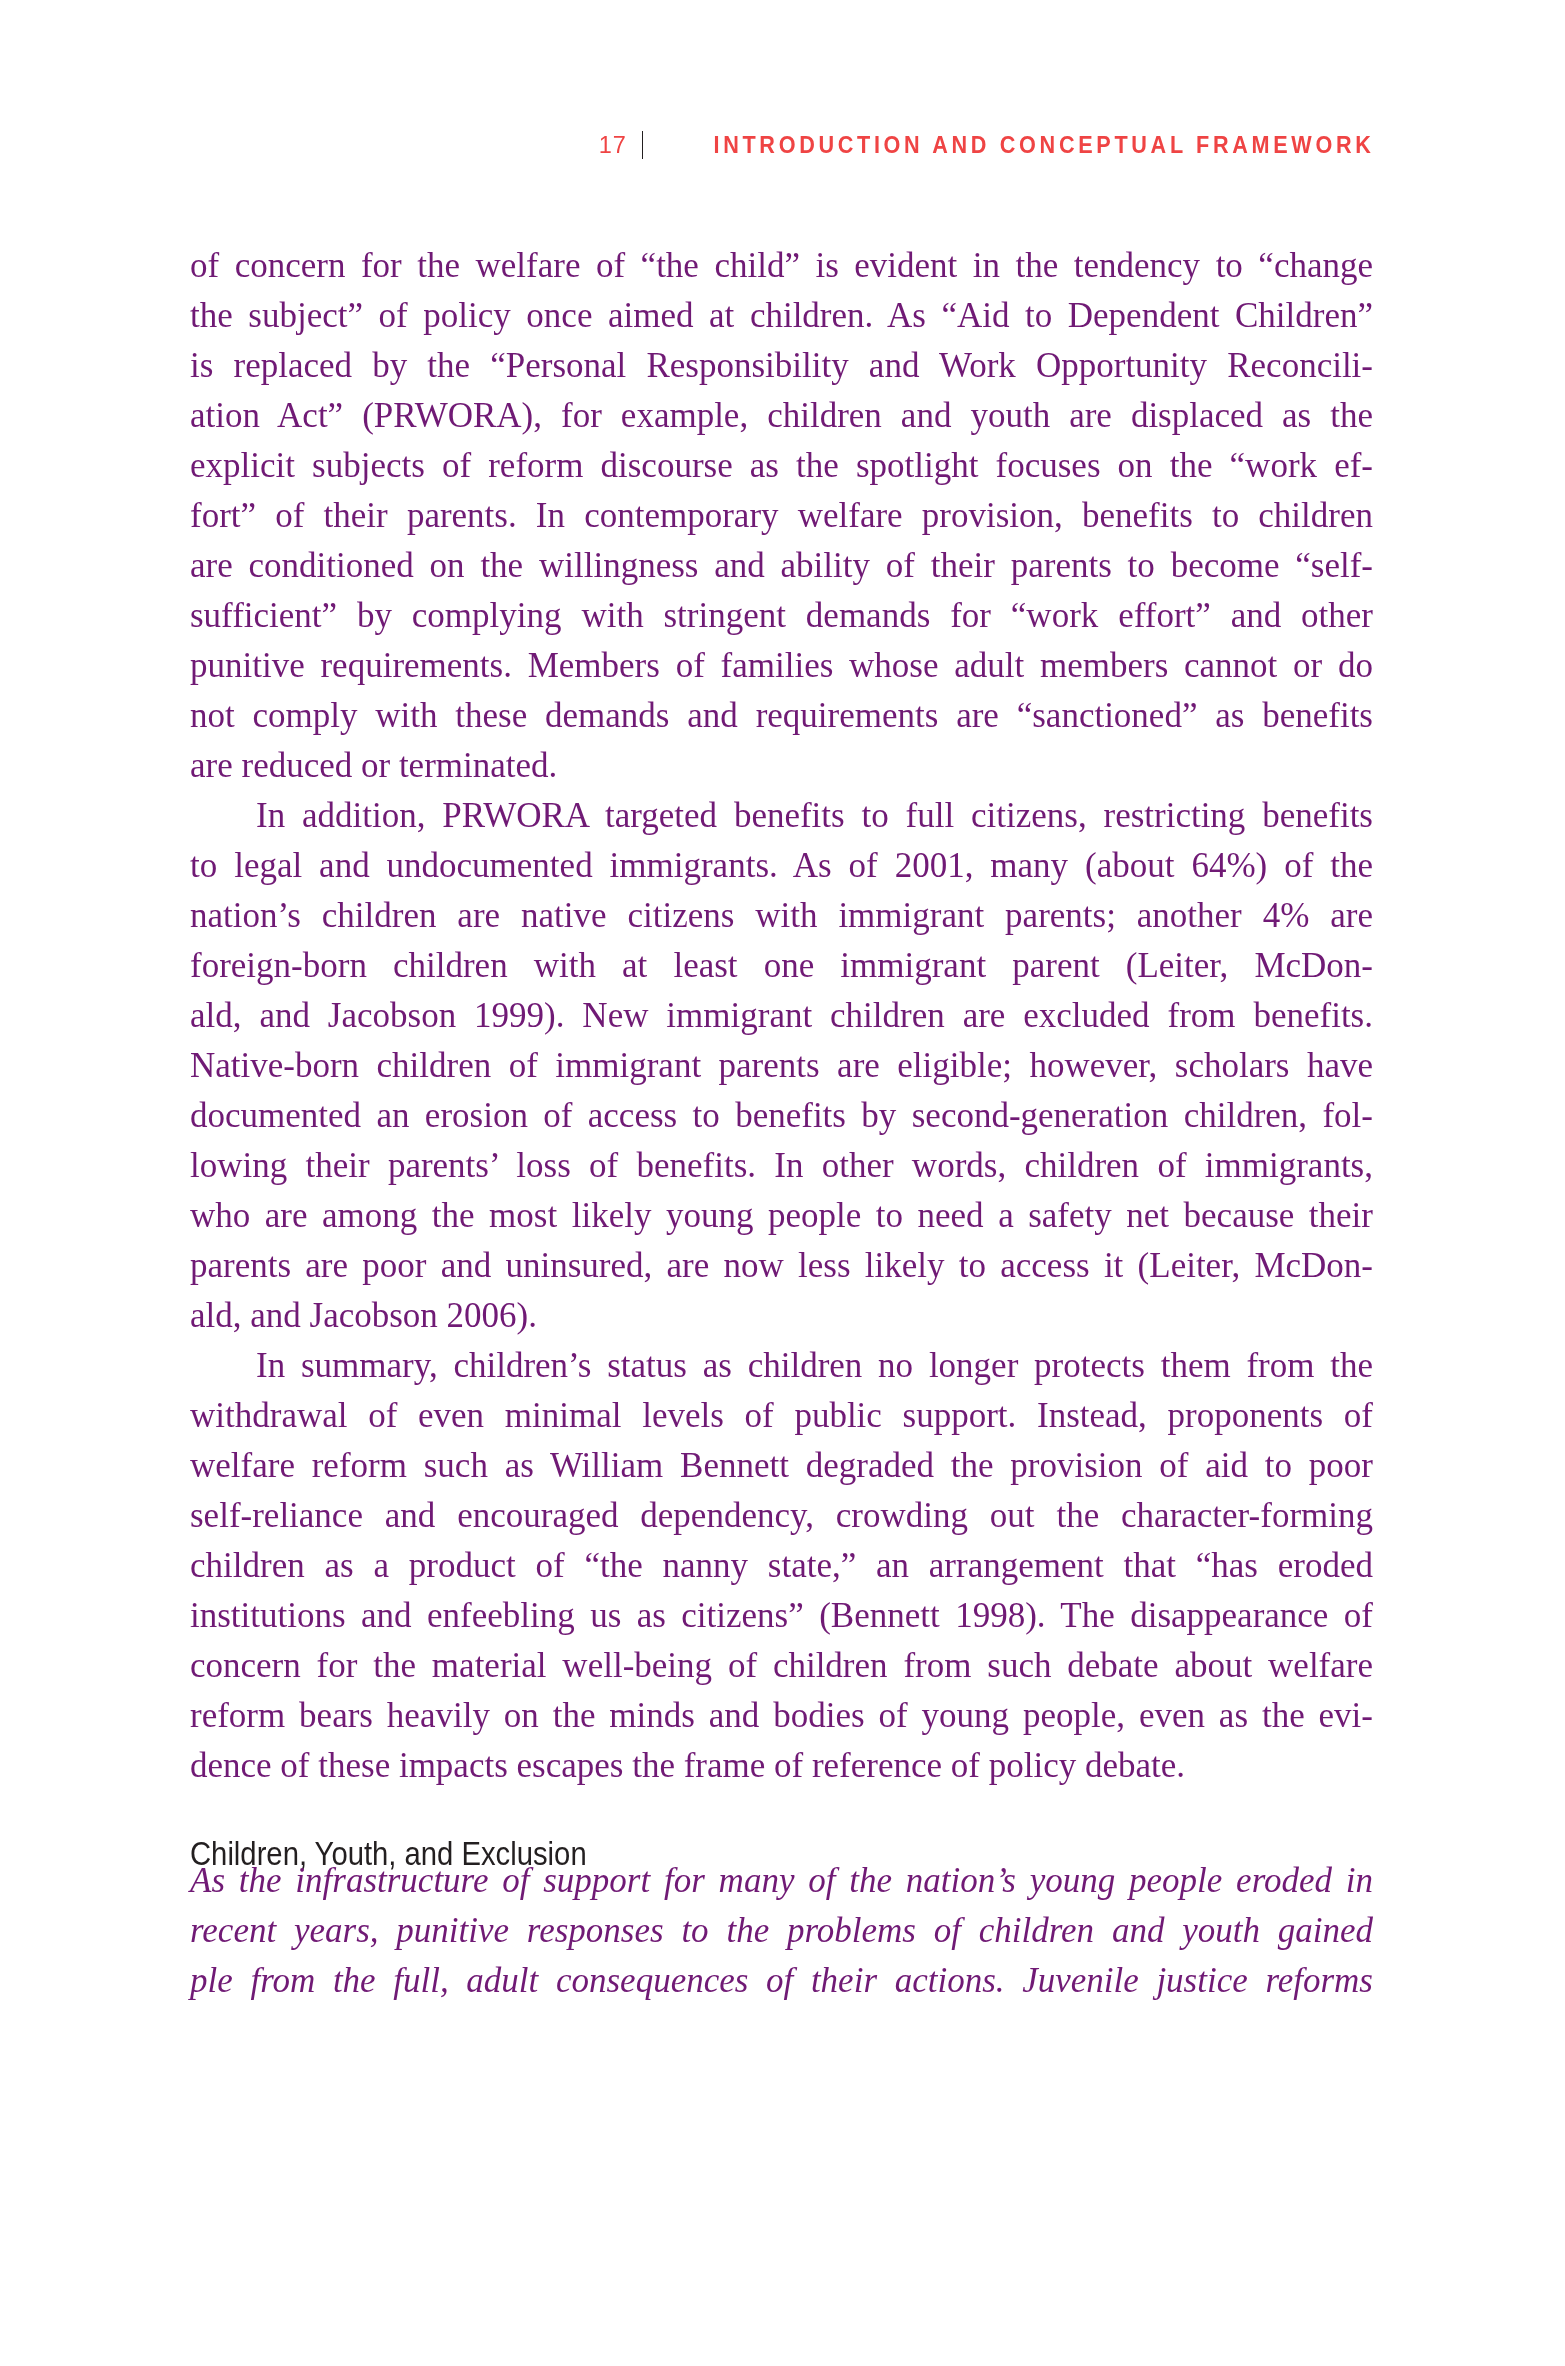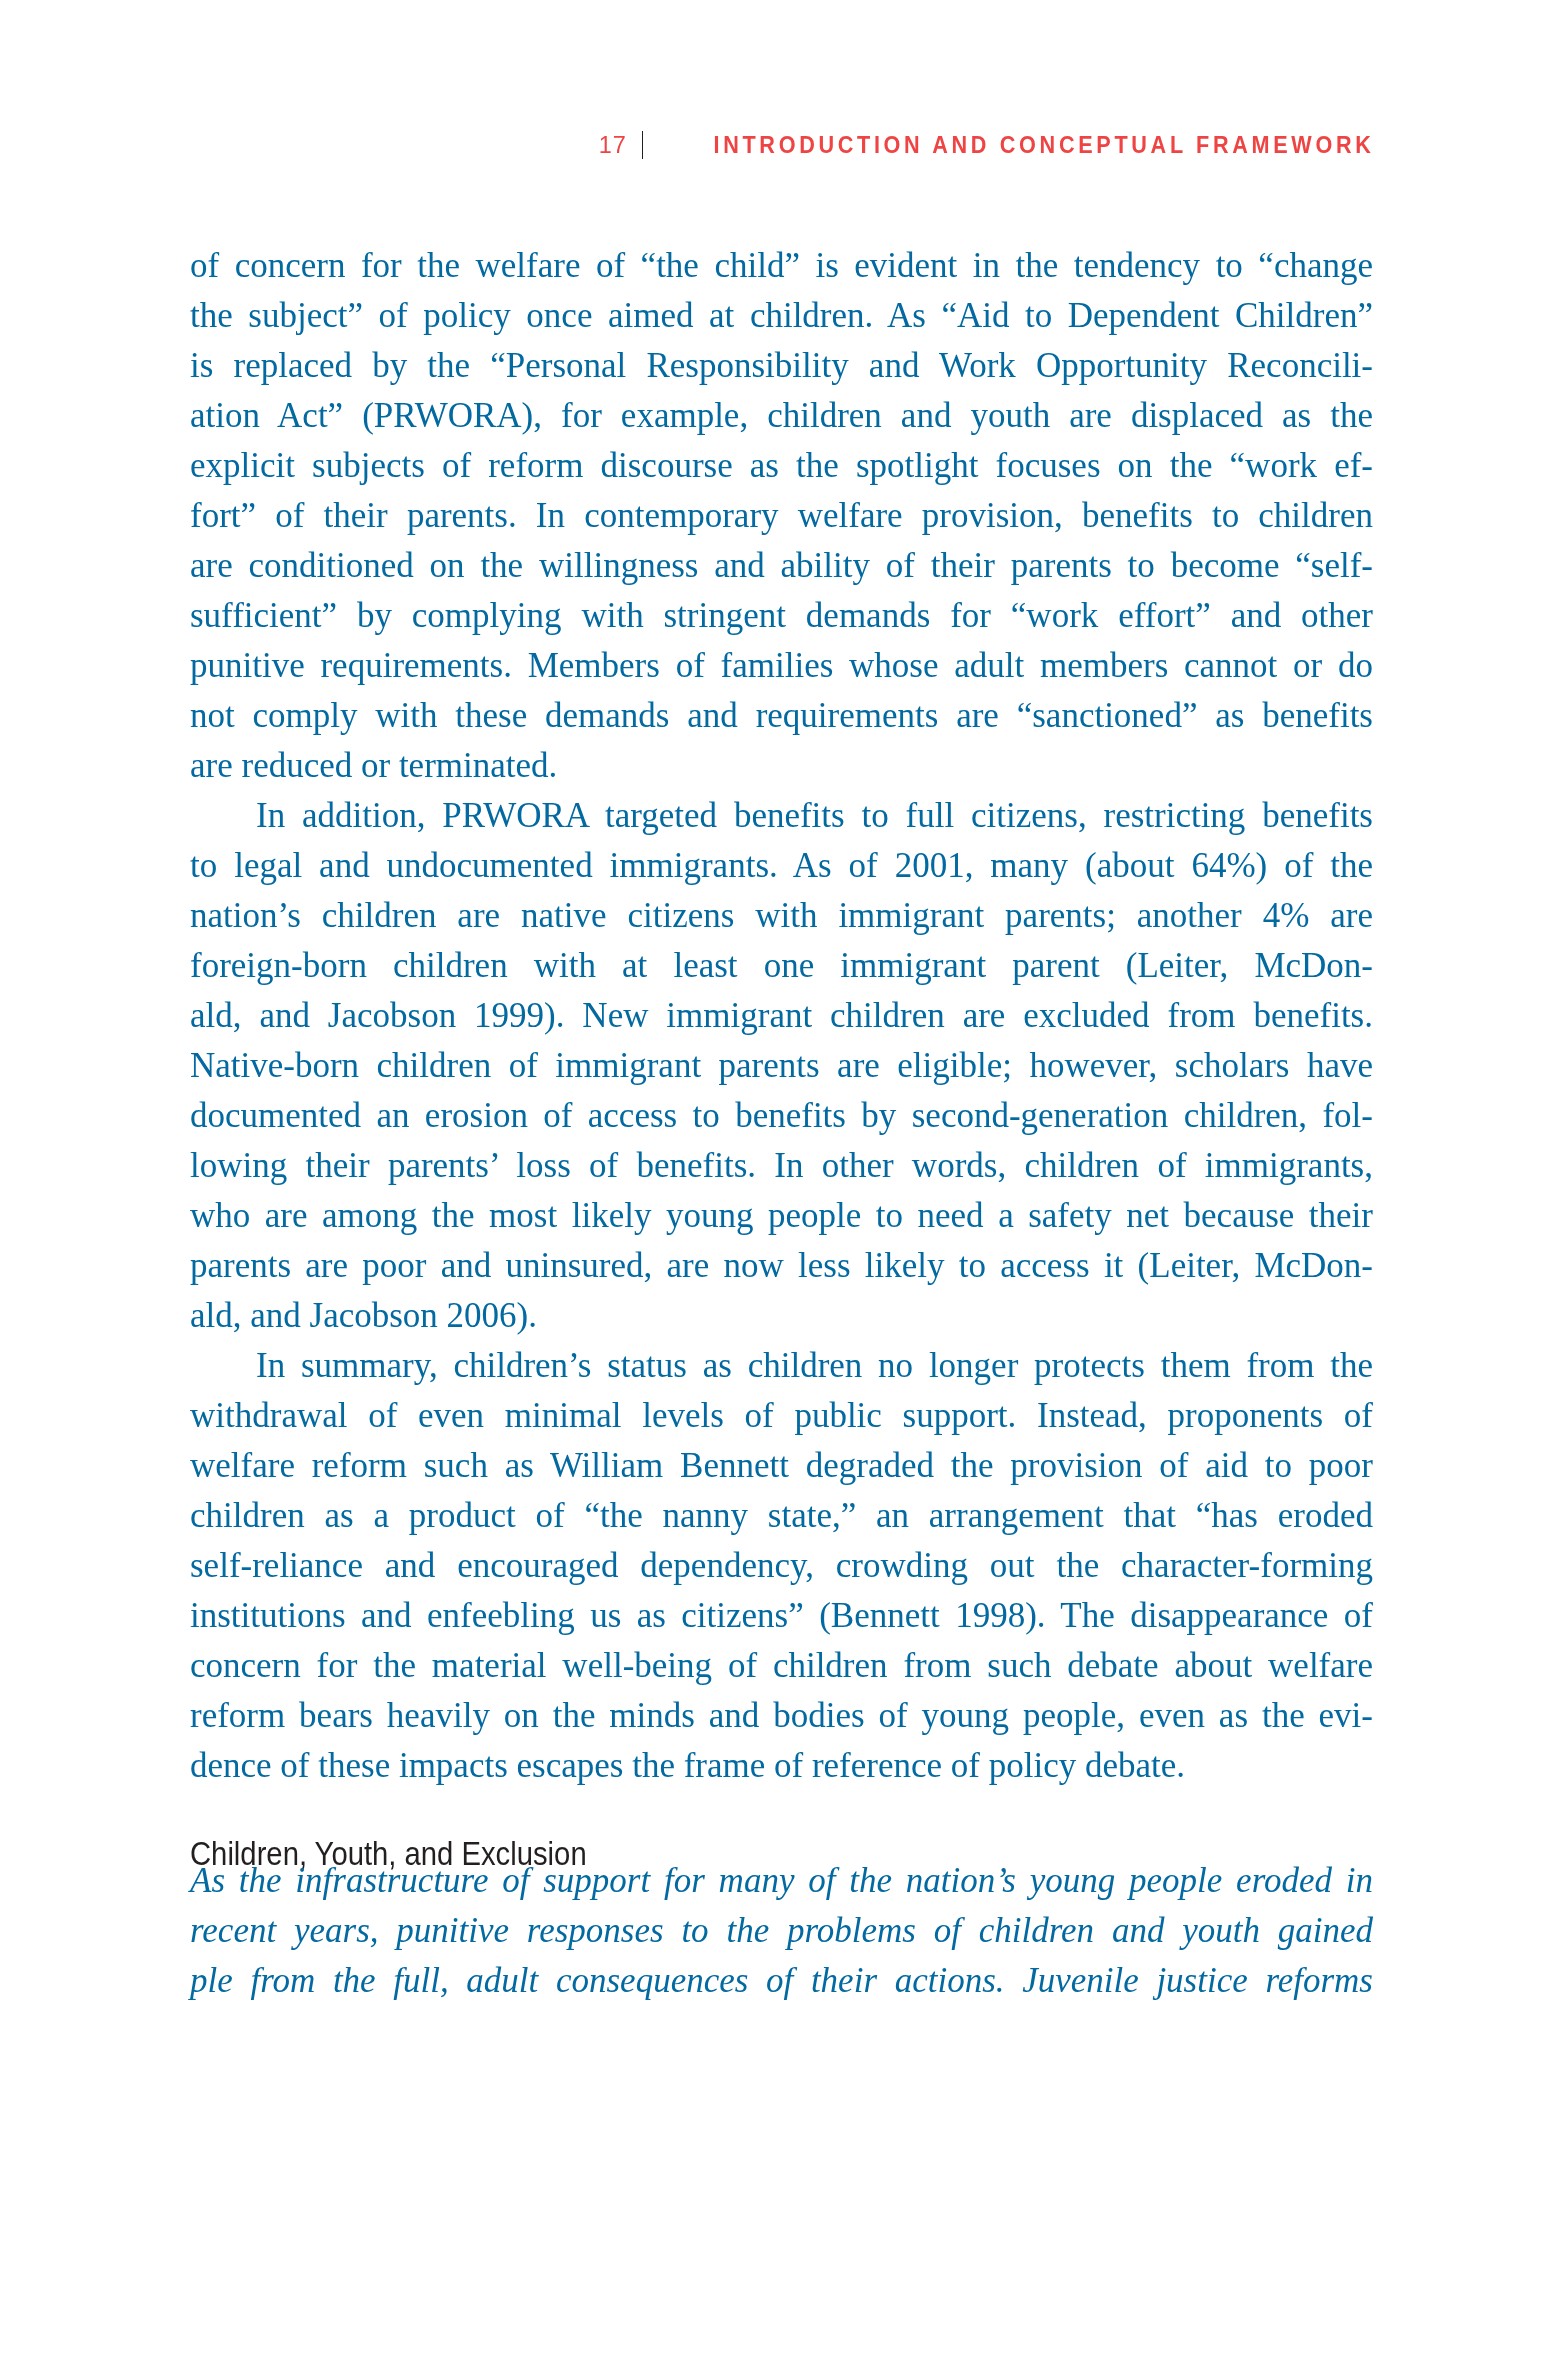--- a/index.html
+++ b/index.html
@@ -7,21 +7,21 @@
   .running-head {
     position: absolute; left: 188px; width: 1186px; top: 128px; height: 34px;
     text-align: right; font-family: "Liberation Sans", sans-serif;
     font-size: 23.5px; line-height: 34px; color: #ef4444;
   }
   .running-head .pageno { font-weight: normal; letter-spacing: 0.9px; }
   .running-head .sep { display: inline-block; width: 0.9px; height: 28px; background: #231f20; vertical-align: -5.6px; margin: 0 13px 0 15px; }
   .running-head .title { font-weight: bold; letter-spacing: 4px; transform: scaleX(0.92); display: inline-block; transform-origin: right center; }
   .body-text {
     position: absolute; left: 190px; width: 1183px; top: 241px;
-    font-family: "Liberation Serif", serif; font-size: 35px; line-height: 50px; color: #0369a1;
+    font-family: "Liberation Serif", serif; font-size: 35px; line-height: 50px; color: #701a75;
   }
   .line { display: block; height: 50px; white-space: nowrap; text-align: justify; text-align-last: justify; overflow: visible; }
   .line.last { text-align-last: left; }
   .line.indent { padding-left: 66px; }
   .section-heading {
     position: absolute; left: 190px; top: 1831px; font-family: "Liberation Sans", sans-serif;
     font-size: 34px; line-height: 45px; color: #231f20; transform: scaleX(0.86); transform-origin: left center;
   }
   .body-text.second { top: 1856px; font-style: italic; }
 </style>
@@ -51,22 +51,22 @@
   <span class="line">ald, and Jacobson 1999). New immigrant children are excluded from benefits.</span>
   <span class="line">Native-born children of immigrant parents are eligible; however, scholars have</span>
   <span class="line">documented an erosion of access to benefits by second-generation children, fol-</span>
   <span class="line">lowing their parents’ loss of benefits. In other words, children of immigrants,</span>
   <span class="line">who are among the most likely young people to need a safety net because their</span>
   <span class="line">parents are poor and uninsured, are now less likely to access it (Leiter, McDon-</span>
   <span class="line last">ald, and Jacobson 2006).</span>
   <span class="line indent">In summary, children’s status as children no longer protects them from the</span>
   <span class="line">withdrawal of even minimal levels of public support. Instead, proponents of</span>
   <span class="line">welfare reform such as William Bennett degraded the provision of aid to poor</span>
+  <span class="line">self-reliance and encouraged dependency, crowding out the character-forming</span>
   <span class="line">children as a product of “the nanny state,” an arrangement that “has eroded</span>
-  <span class="line">self-reliance and encouraged dependency, crowding out the character-forming</span>
   <span class="line">institutions and enfeebling us as citizens” (Bennett 1998). The disappearance of</span>
   <span class="line">concern for the material well-being of children from such debate about welfare</span>
   <span class="line">reform bears heavily on the minds and bodies of young people, even as the evi-</span>
   <span class="line last">dence of these impacts escapes the frame of reference of policy debate.</span>
 </div>
 
 <div class="section-heading">Children, Youth, and Exclusion</div>
 
 <div class="body-text second">
   <span class="line">As the infrastructure of support for many of the nation’s young people eroded in</span>

